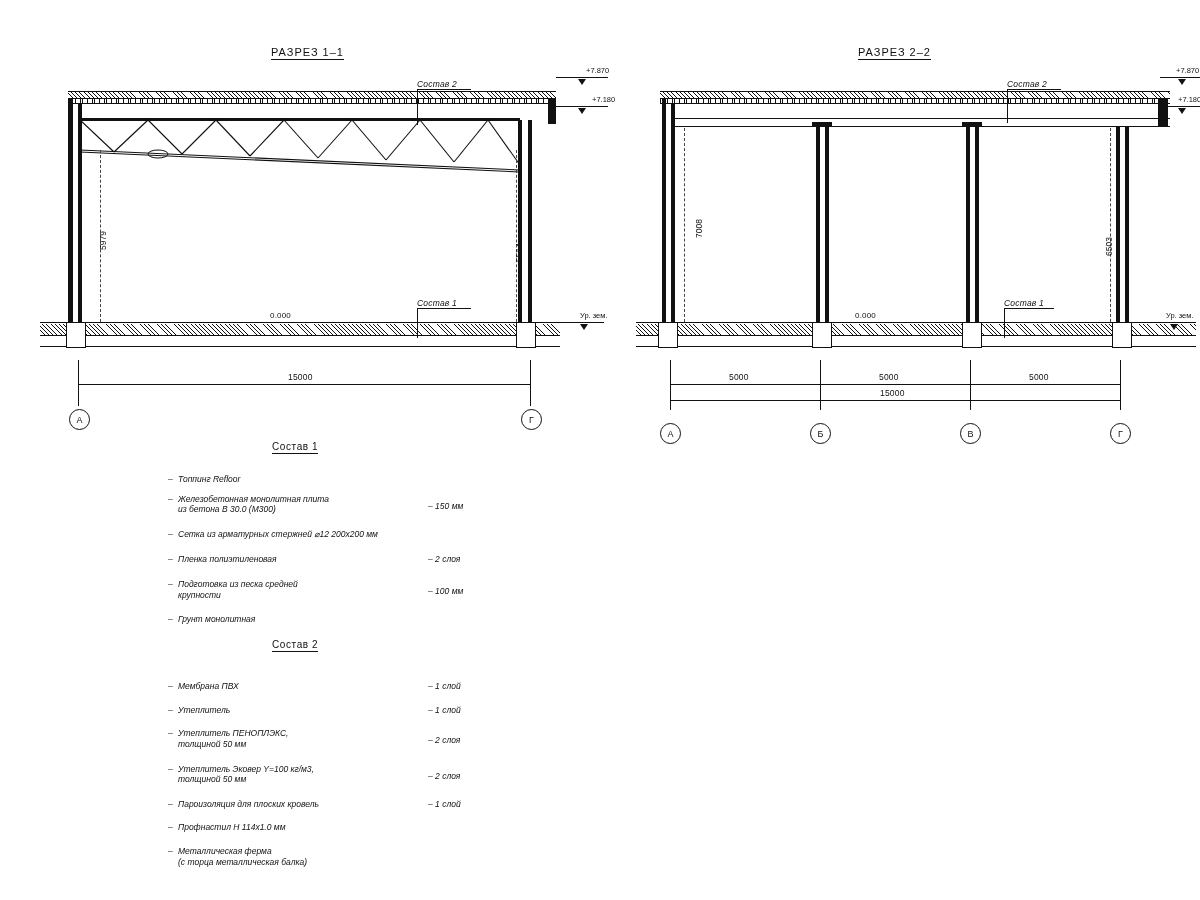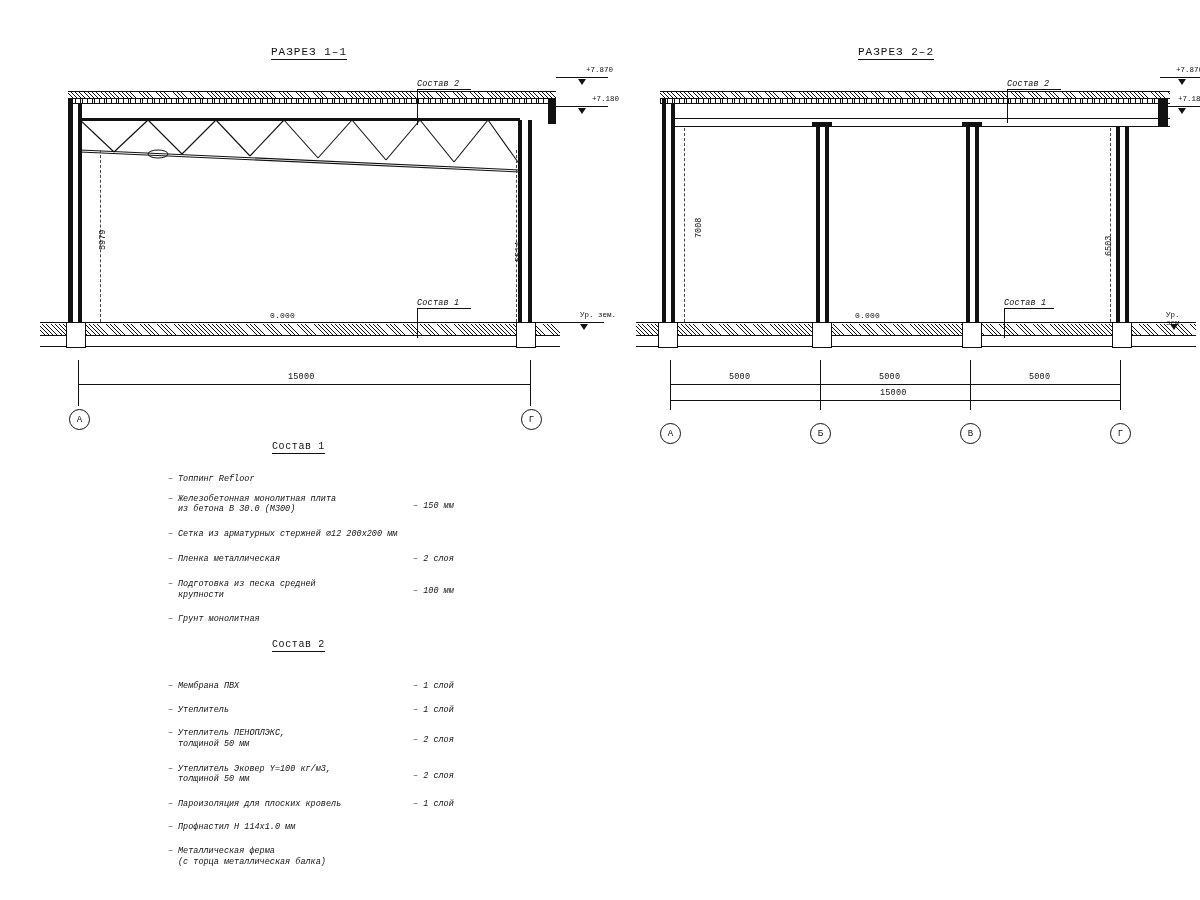--- a/index.html
+++ b/index.html
@@ -4,21 +4,21 @@
 <style>
   html,body{margin:0;padding:0;}
   body{
     width:1200px;height:900px;
     background:#ffffff;
     font-family:"Liberation Sans", sans-serif;
     color:#111;
     overflow:hidden;
     position:relative;
   }
-  .sheet{position:absolute;inset:0;font-family:Liberation Mono, monospace;}
+  .sheet{position:absolute;inset:0;}
   
   .lbl{position:absolute;white-space:nowrap;font-size:8.5px;color:#111;letter-spacing:.2px;}
   .lbl.it{font-style:italic;}
   .ttl{position:absolute;white-space:nowrap;font-size:11px;letter-spacing:1px;}
   .ttl u{text-decoration:none;border-bottom:1px solid #111;padding-bottom:1px;}
   .vline{position:absolute;background:#111;width:1px;}
   .hline{position:absolute;background:#111;height:1px;}
   .vdash{position:absolute;border-left:1px dashed #444;width:0;}
   .rot{position:absolute;font-size:8.5px;transform-origin:0 0;transform:rotate(-90deg);white-space:nowrap;}
   .circle{position:absolute;width:19px;height:19px;border:1px solid #111;border-radius:50%;
@@ -32,21 +32,21 @@
   }
   .hatchdots{
     background-image:radial-gradient(#111 .5px, transparent .6px);
     background-size:4px 4px;
   }
   .solidline{position:absolute;background:#111;}
   
   .legend{position:absolute;font-size:8.5px;font-style:italic;}
   .legend-row{position:relative;margin-bottom:9px;line-height:1.25;}
   .legend-row .dashm{position:absolute;left:-10px;top:0;}
-  .legend-row .qty{position:absolute;left:235px;top:0;font-style:italic;white-space:nowrap;}
+  .legend-row .qty{position:absolute;left:250px;top:0;font-style:italic;white-space:nowrap;}
   .legend-title{position:absolute;font-size:10px;letter-spacing:.6px;}
   .legend-title u{text-decoration:none;border-bottom:1px solid #111;padding-bottom:1px;}
   
   .lvmark{position:absolute;font-size:7.5px;}
   .arrowdown{position:absolute;width:0;height:0;border-left:4px solid transparent;border-right:4px solid transparent;border-top:6px solid #111;}
 </style>
 </head>
 <body>
 
 <div class="sheet">
@@ -248,21 +248,21 @@
 из бетона В 30.0 (М300)</span>
       <span class="qty" style="top:7px;">– 150 мм</span>
     </div>
     <div class="legend-row" style="margin-bottom:14px;">
       <span class="dashm">–</span>
       <span>Сетка из арматурных стержней ⌀12 200х200 мм</span>
       <span class="qty"></span>
     </div>
     <div class="legend-row" style="margin-bottom:15px;">
       <span class="dashm">–</span>
-      <span>Пленка металлическая</span>
+      <span>Пленка полиэтиленовая</span>
       <span class="qty">– 2 слоя</span>
     </div>
     <div class="legend-row" style="margin-bottom:14px;">
       <span class="dashm">–</span>
       <span style="white-space:pre-line;">Подготовка из песка средней
 крупности</span>
       <span class="qty" style="top:7px;">– 100 мм</span>
     </div>
     <div class="legend-row">
       <span class="dashm">–</span>

